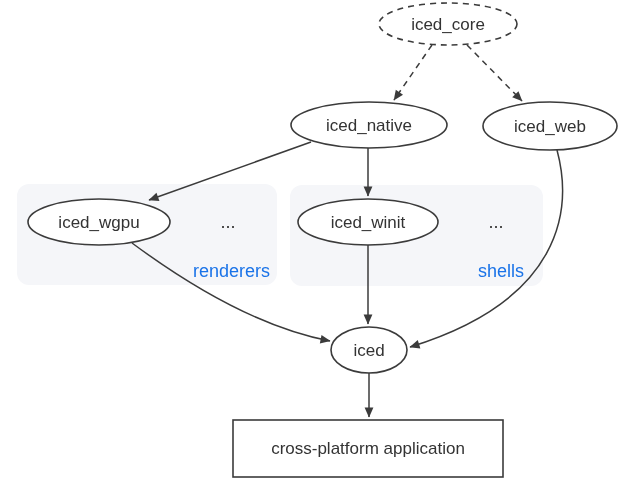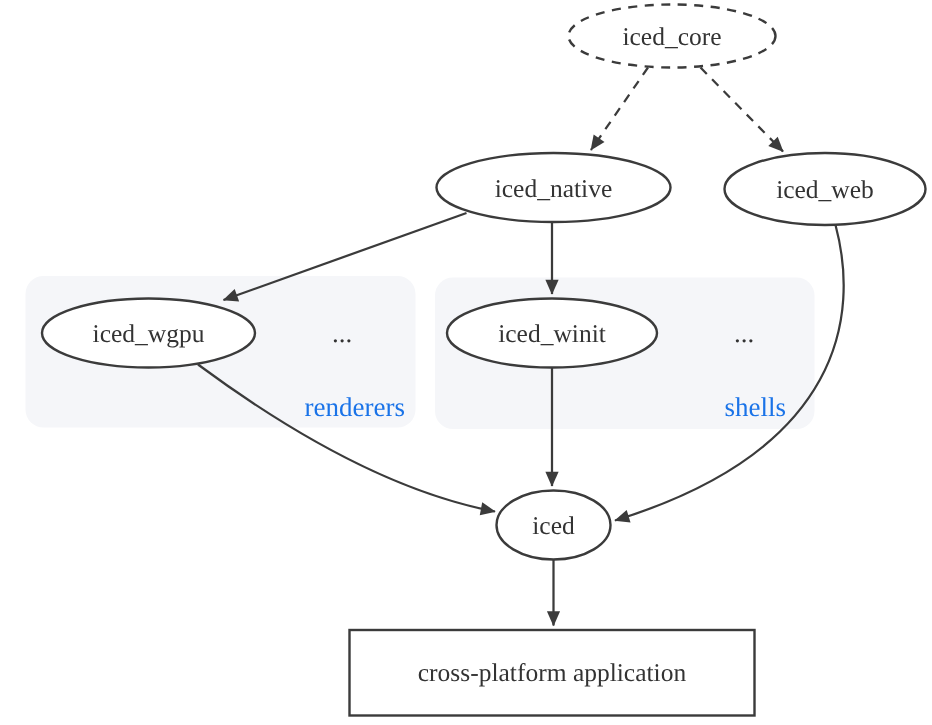--- a/index.html
+++ b/index.html
@@ -1,21 +1,21 @@
 <!DOCTYPE html>
 <html style="--stroke: #3b3b3b; --text: #333333; --accent: #1a73e8; --group-fill: #f5f6f9; --background: #ffffff;"><head>
 <meta charset="utf-8">
 <style>
   :root{
     --stroke:#3b3b3b; --text:#333333; --accent:#1a73e8;
     --group-fill:#f5f6f9; --background:#ffffff;
   }
   html,body{margin:0;padding:0;background:var(--background);}
   .stage{width:621px;height:483px;position:relative;background:var(--background);
-         font-family:Liberation Serif, serif;}
+         font-family:Liberation Sans, sans-serif;}
   svg{display:block;}
   .node-shape{fill:#ffffff;stroke:var(--stroke);stroke-width:1.6;}
   .node-shape.dashed{stroke-dasharray:6 5;}
   .group-box{fill:var(--group-fill);stroke:none;}
   .edge{fill:none;stroke:var(--stroke);stroke-width:1.5;}
   .edge.dashed{stroke-dasharray:6 5;}
   .node-label{fill:var(--text);font-size:17px;text-anchor:middle;}
   .ellipsis-label{fill:var(--text);font-size:18px;text-anchor:middle;}
   .group-label{fill:var(--accent);font-size:18px;text-anchor:end;}
   .arrowhead{fill:var(--stroke);}

